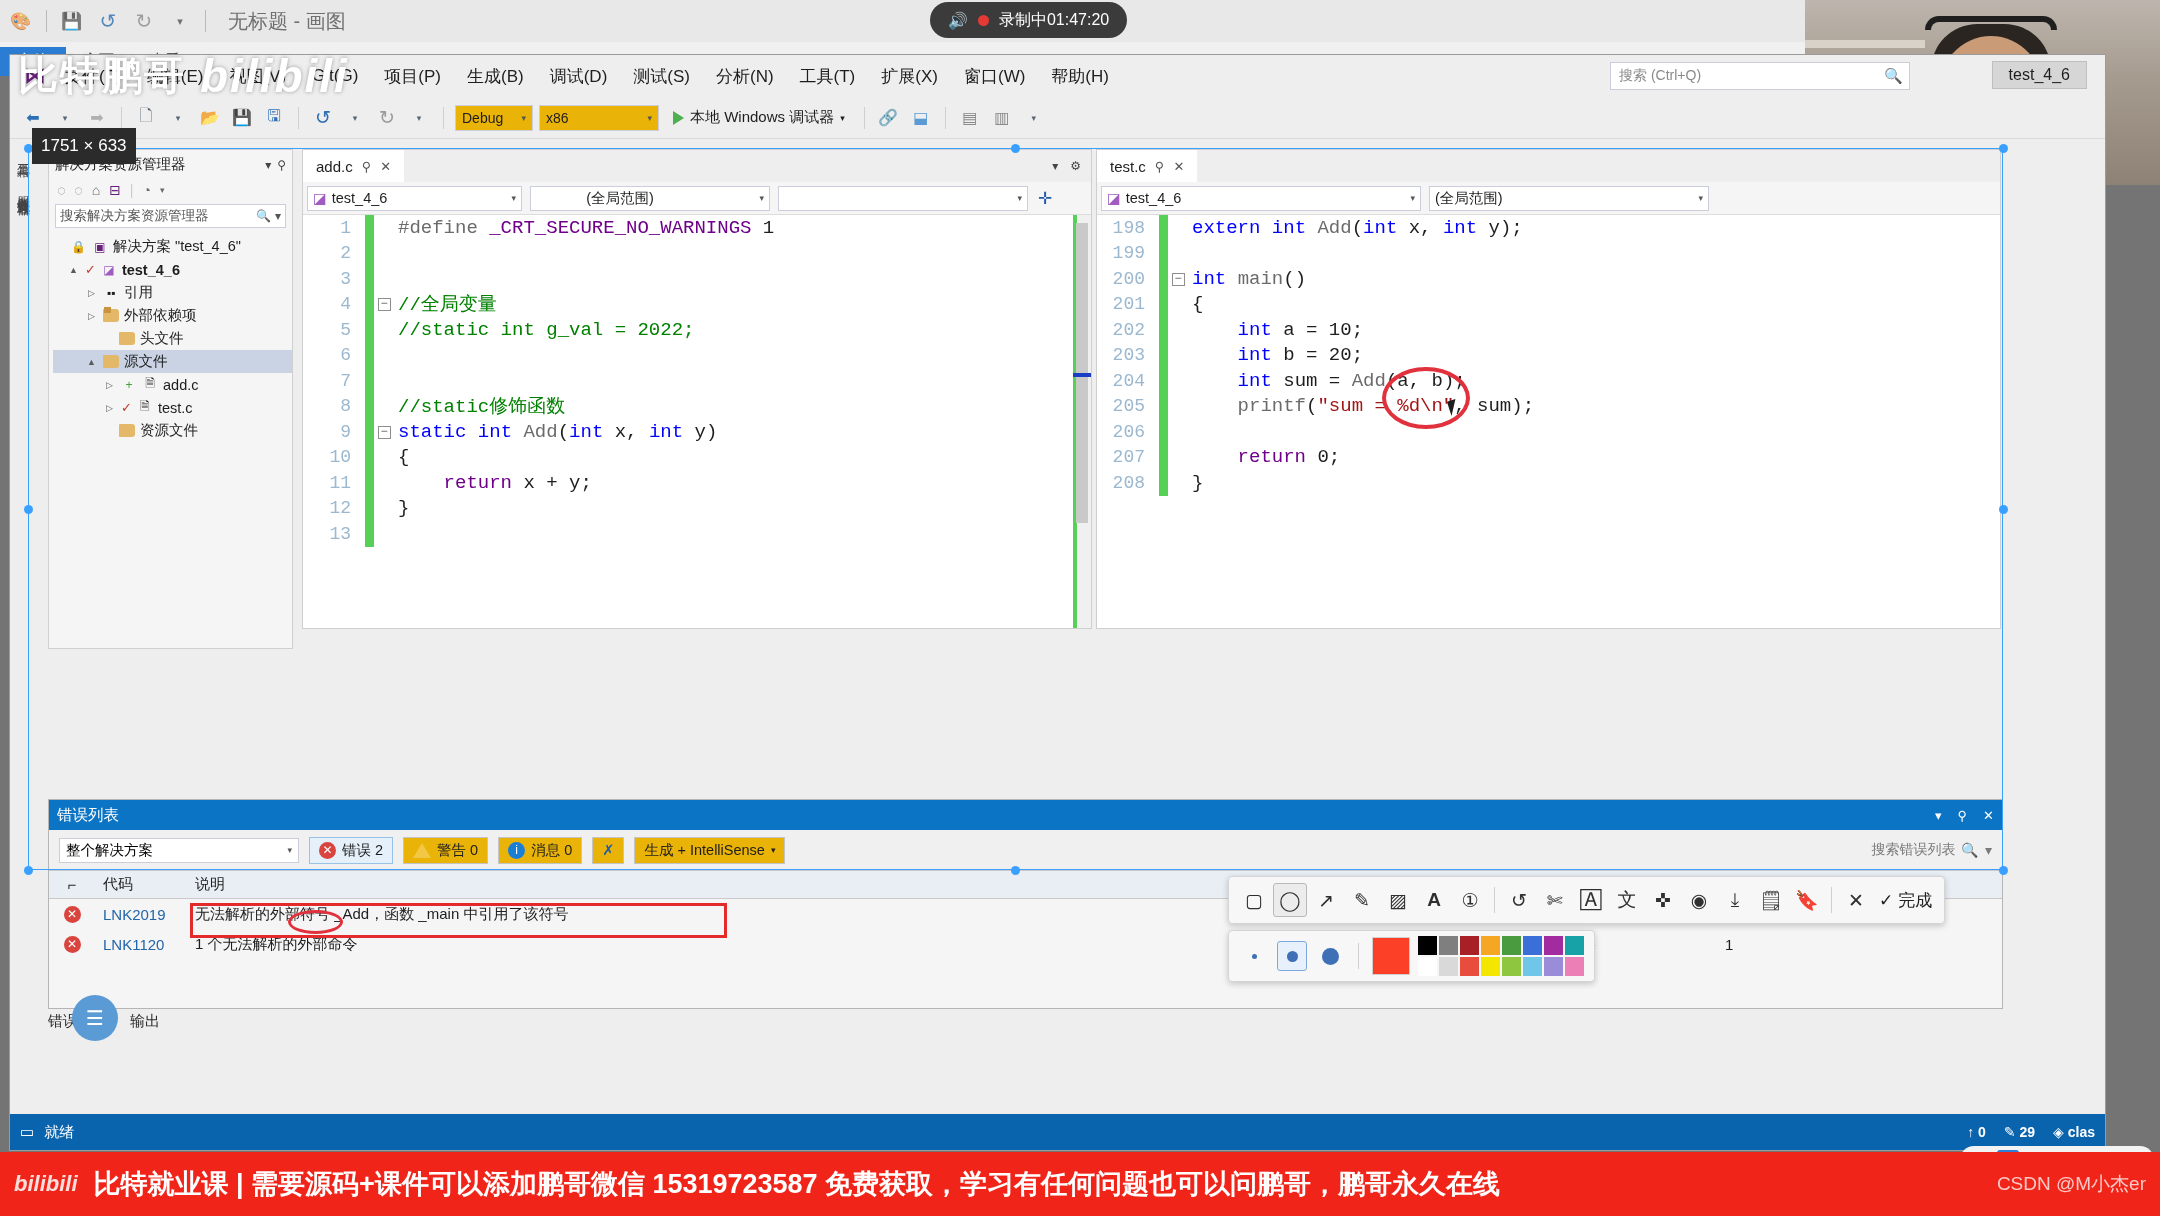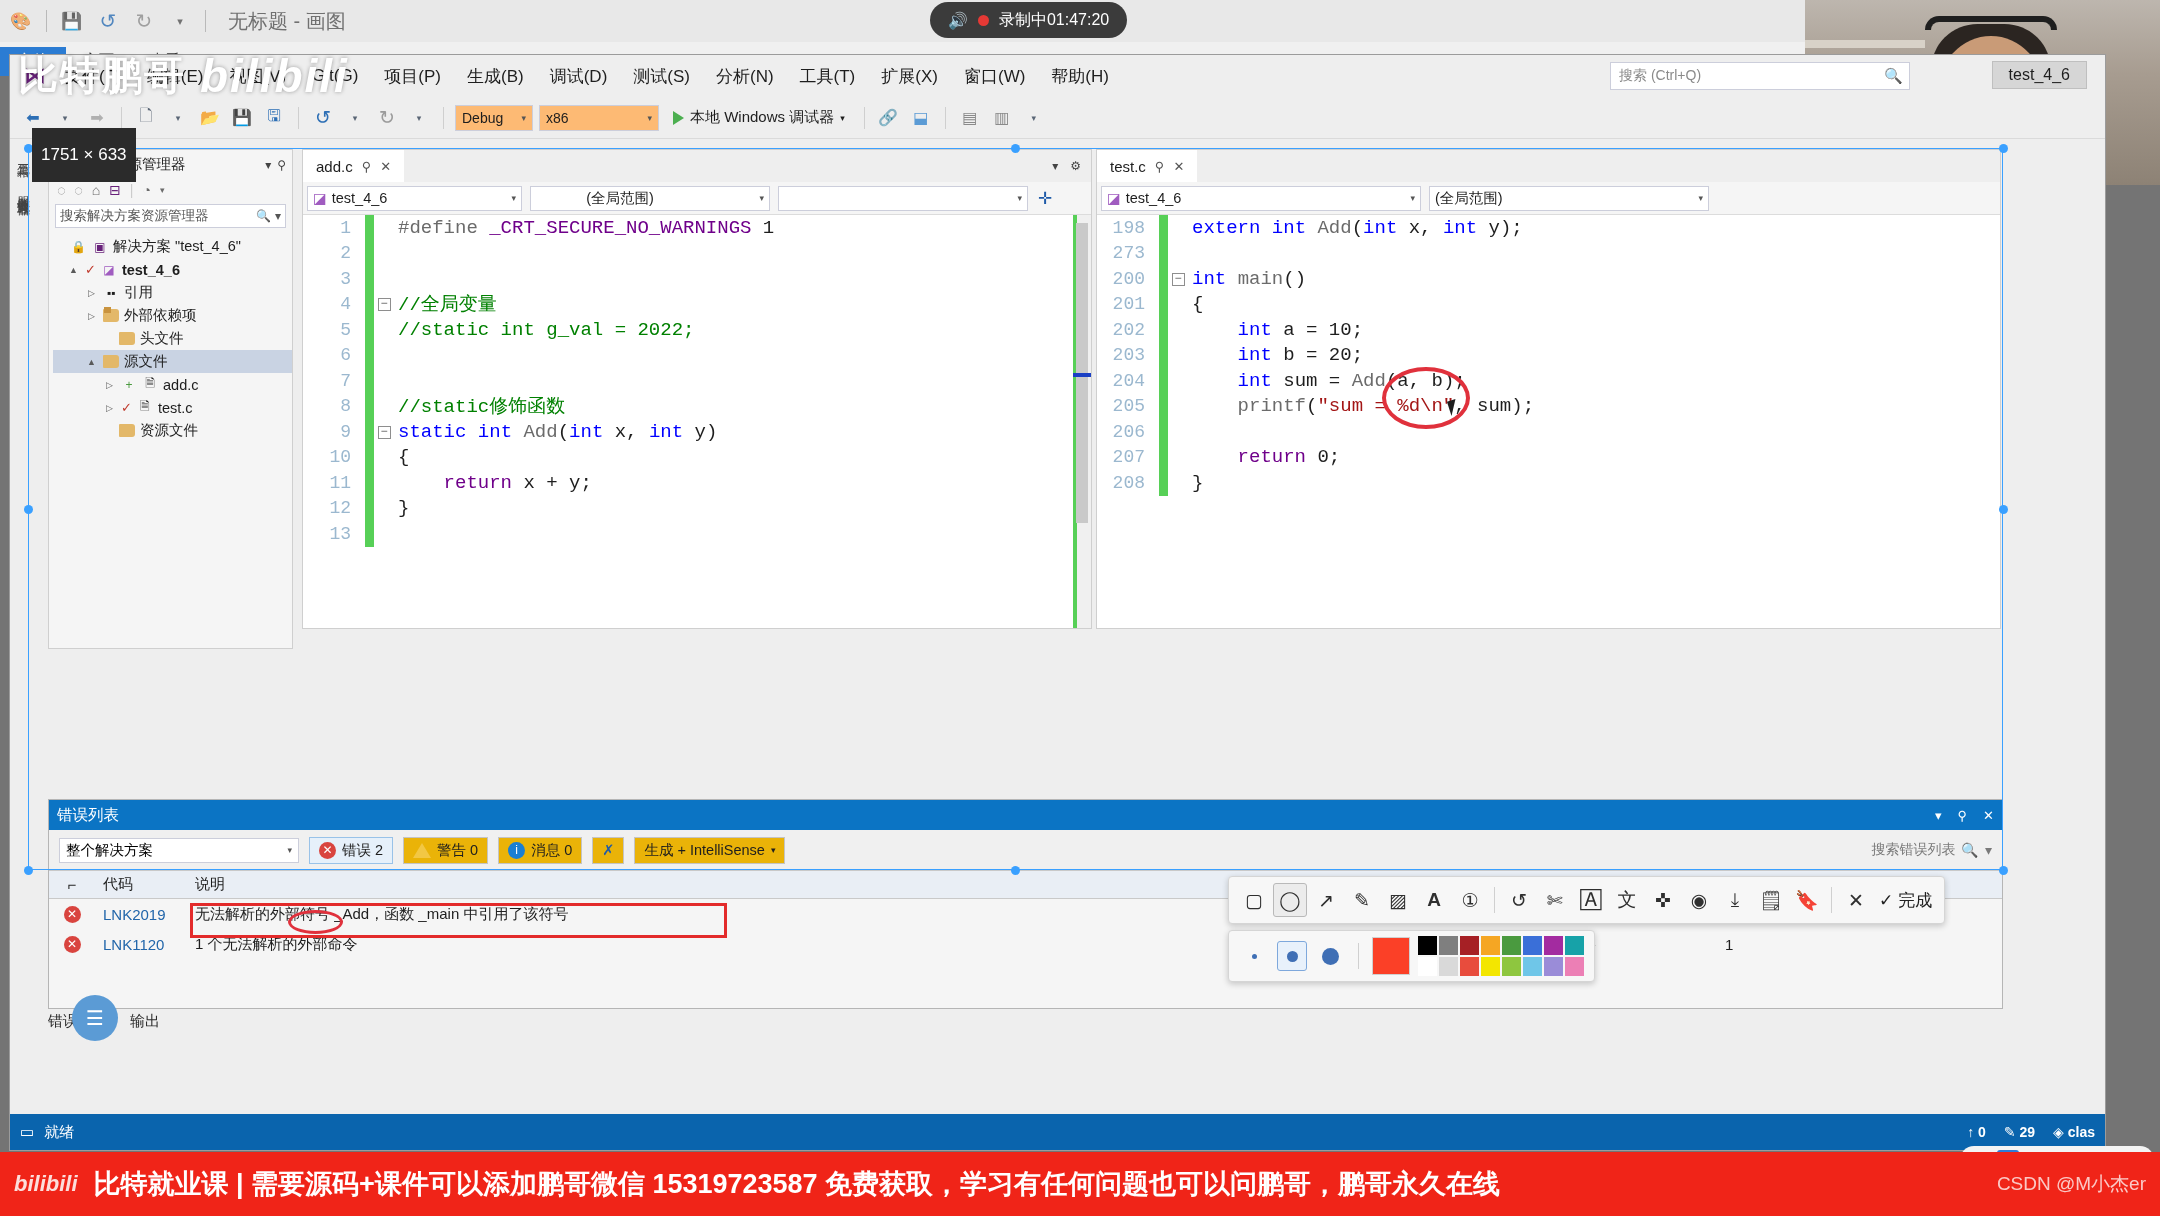--- a/index.html
+++ b/index.html
@@ -53,21 +53,21 @@
   }
 
   .vs-toolbar {
     height: 42px; background: #eeeeee; display: flex; align-items: center;
     padding-left: 10px; gap: 6px; border-bottom: 1px solid #dadada;
   }
   .tb-ico { width:26px; height:26px; display:flex;align-items:center;justify-content:center;
     font-size:16px; color:#5a6676;}
   .tb-sep { width:1px; height:22px; background:#cfcfcf; margin:0 5px; }
   .tb-combo {
-    height:26px; min-width:78px; background:#fdba74; border:1px solid #cccedb;
+    height:26px; min-width:78px; background:#eab308; border:1px solid #cccedb;
     display:flex; align-items:center; padding:0 6px; font-size:14px; color:#1e1e1e; gap:6px;
   }
   .tb-combo .car { margin-left:auto; font-size:9px; color:#555; }
   .tb-run { display:flex; align-items:center; gap:6px; font-size:15px; color:#1e1e1e;
     padding:0 8px; }
   .tri-green { width:0;height:0;border-left:11px solid #4caf50;border-top:7px solid transparent;border-bottom:7px solid transparent;}
 
   
   .vs-body { position: relative; height: 920px; background:#eeeeee; }
 
@@ -206,21 +206,21 @@
 
   
   .wm-bili {
     position:absolute; left:18px; top:48px; display:flex; align-items:center; gap:14px;
     color:#fff; font-size:40px; font-weight:700; text-shadow:0 0 4px rgba(0,0,0,.35);
     letter-spacing:2px; pointer-events:none;
   }
   .wm-bili .logo { font-size:46px; font-style:italic; font-weight:800; }
   .wm-size {
     position:absolute; left:32px; top:128px; background:#2b2b2b; color:#fff;
-    font-size:17px; padding:17px 9px;
+    font-size:17px; padding:8px 9px;
   }
 
   
   .banner {
     position:absolute; left:0; bottom:0; width:2160px; height:64px; background:#f02418;
     display:flex; align-items:center; gap:16px; padding:0 14px; color:#fff;
     font-size:27px; font-weight:700; white-space:nowrap; overflow:hidden;
   }
   .banner .bl { font-size:22px; opacity:.85; font-style:italic; }
   .banner .csdn { margin-left:auto; font-size:19px; opacity:.75; font-weight:400; }
@@ -520,21 +520,21 @@
             <span>test_4_6</span>
             <span class="car">▾</span>
           </div>
           <div class="nav-combo" style="width:280px">
             <span>(全局范围)</span>
             <span class="car">▾</span>
           </div>
         </div>
         <div class="code-area" id="codeRight" style="height:413px;">
             <div class="cl"><span class="ln">198</span><span class="gutter-mark gm-green"></span><span class="fold-box"></span><span class="ctext"><span class="k-blue">extern</span><span class="k-dark"> </span><span class="k-blue">int</span><span class="k-dark"> </span><span class="k-grayfn">Add</span><span class="k-dark">(</span><span class="k-blue">int</span><span class="k-dark"> x, </span><span class="k-blue">int</span><span class="k-dark"> y);</span></span></div>
-            <div class="cl"><span class="ln">273</span><span class="gutter-mark gm-green"></span><span class="fold-box"></span><span class="ctext"></span></div>
+            <div class="cl"><span class="ln">199</span><span class="gutter-mark gm-green"></span><span class="fold-box"></span><span class="ctext"></span></div>
             <div class="cl"><span class="ln">200</span><span class="gutter-mark gm-green"></span><span class="fold-box"><b>−</b></span><span class="ctext"><span class="k-blue">int</span><span class="k-dark"> </span><span class="k-grayfn">main</span><span class="k-dark">()</span></span></div>
             <div class="cl"><span class="ln">201</span><span class="gutter-mark gm-green"></span><span class="fold-box"></span><span class="ctext"><span class="k-dark">{</span></span></div>
             <div class="cl"><span class="ln">202</span><span class="gutter-mark gm-green"></span><span class="fold-box"></span><span class="ctext"><span class="k-dark">    </span><span class="k-blue">int</span><span class="k-dark"> a = 10;</span></span></div>
             <div class="cl"><span class="ln">203</span><span class="gutter-mark gm-green"></span><span class="fold-box"></span><span class="ctext"><span class="k-dark">    </span><span class="k-blue">int</span><span class="k-dark"> b = 20;</span></span></div>
             <div class="cl"><span class="ln">204</span><span class="gutter-mark gm-green"></span><span class="fold-box"></span><span class="ctext"><span class="k-dark">    </span><span class="k-blue">int</span><span class="k-dark"> sum = </span><span class="k-grayfn">Add</span><span class="k-dark">(a, b);</span></span></div>
             <div class="cl"><span class="ln">205</span><span class="gutter-mark gm-green"></span><span class="fold-box"></span><span class="ctext"><span class="k-dark">    </span><span class="k-grayfn">printf</span><span class="k-dark">(</span><span class="k-red">"sum = %d\n"</span><span class="k-dark">, sum);</span></span></div>
             <div class="cl"><span class="ln">206</span><span class="gutter-mark gm-green"></span><span class="fold-box"></span><span class="ctext"></span></div>
             <div class="cl"><span class="ln">207</span><span class="gutter-mark gm-green"></span><span class="fold-box"></span><span class="ctext"><span class="k-dark">    </span><span class="k-purple">return</span><span class="k-dark"> 0;</span></span></div>
             <div class="cl"><span class="ln">208</span><span class="gutter-mark gm-green"></span><span class="fold-box"></span><span class="ctext"><span class="k-dark">}</span></span></div>
           </div>

